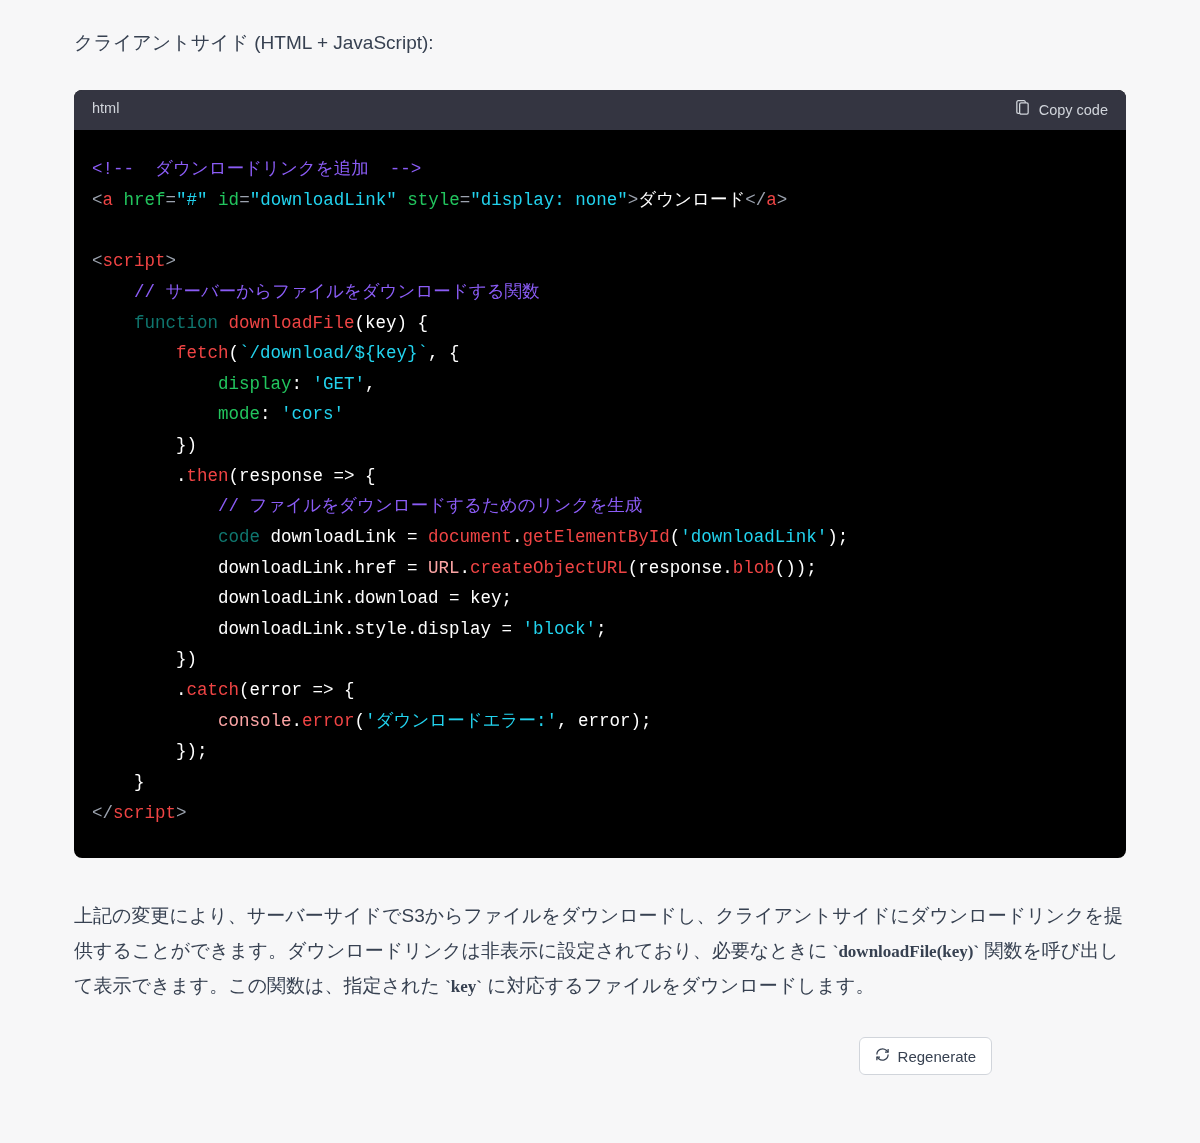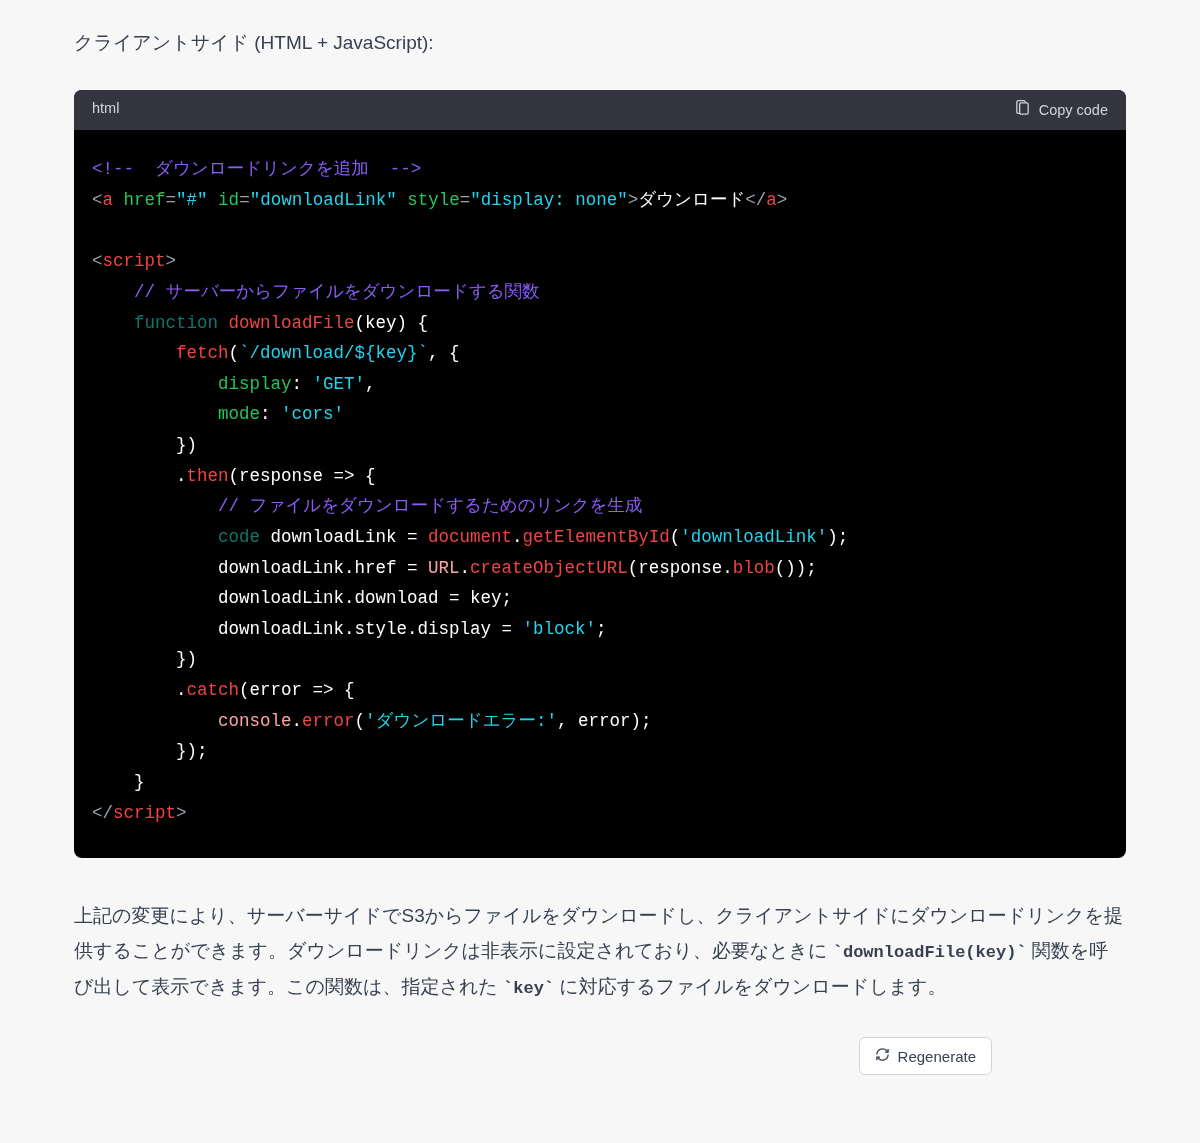--- a/index.html
+++ b/index.html
@@ -72,21 +72,21 @@
   .c-prop    { color: #22c55e; }
   .c-id      { color: #ef4444; }
   .c-plain   { color: #ffffff; }
 
   .outro {
     font-size: 19px;
     line-height: 1.85;
     color: #374151;
   }
   .outro code {
-    font-family: Liberation Mono, monospace;
+    font-family: Liberation Serif, serif;
     font-weight: 600;
     font-size: 17px;
   }
 
   .regen-btn {
     position: fixed;
     right: 208px;
     bottom: 68px;
     background: #ffffff;
     border: 1px solid #d1d5db;

